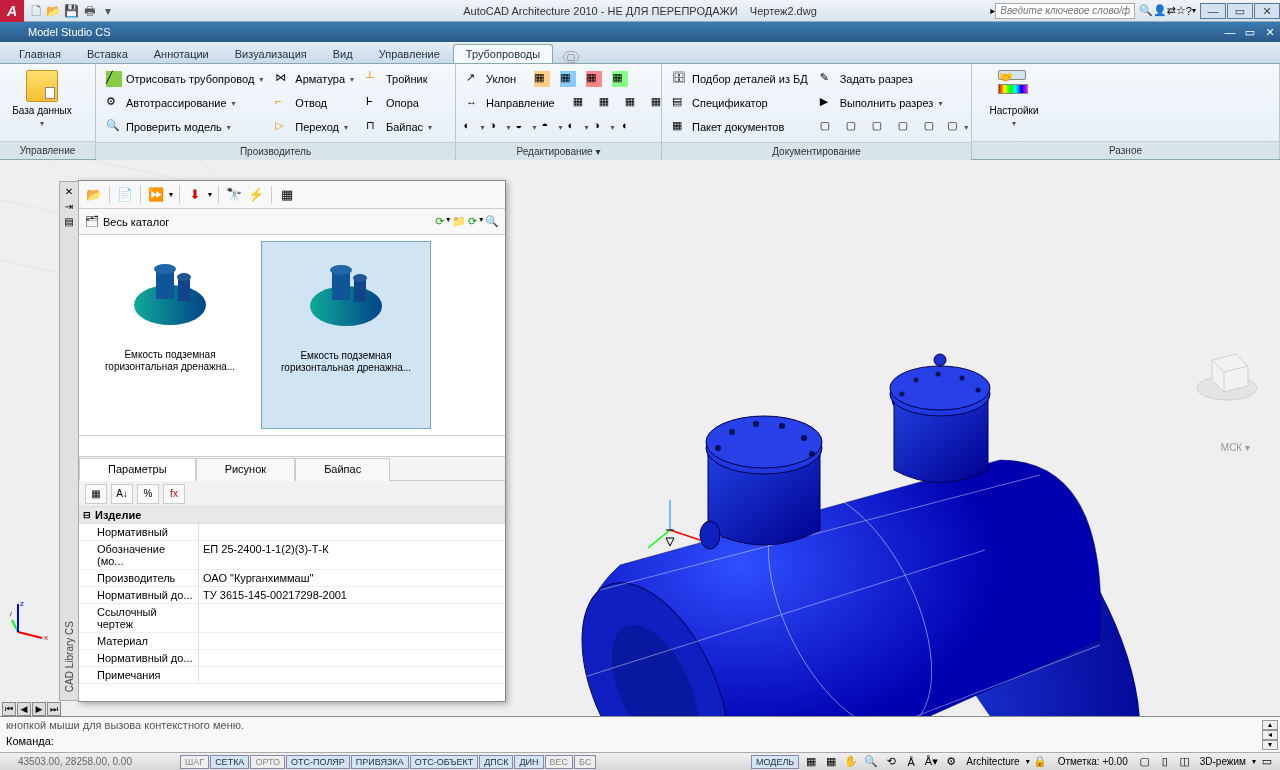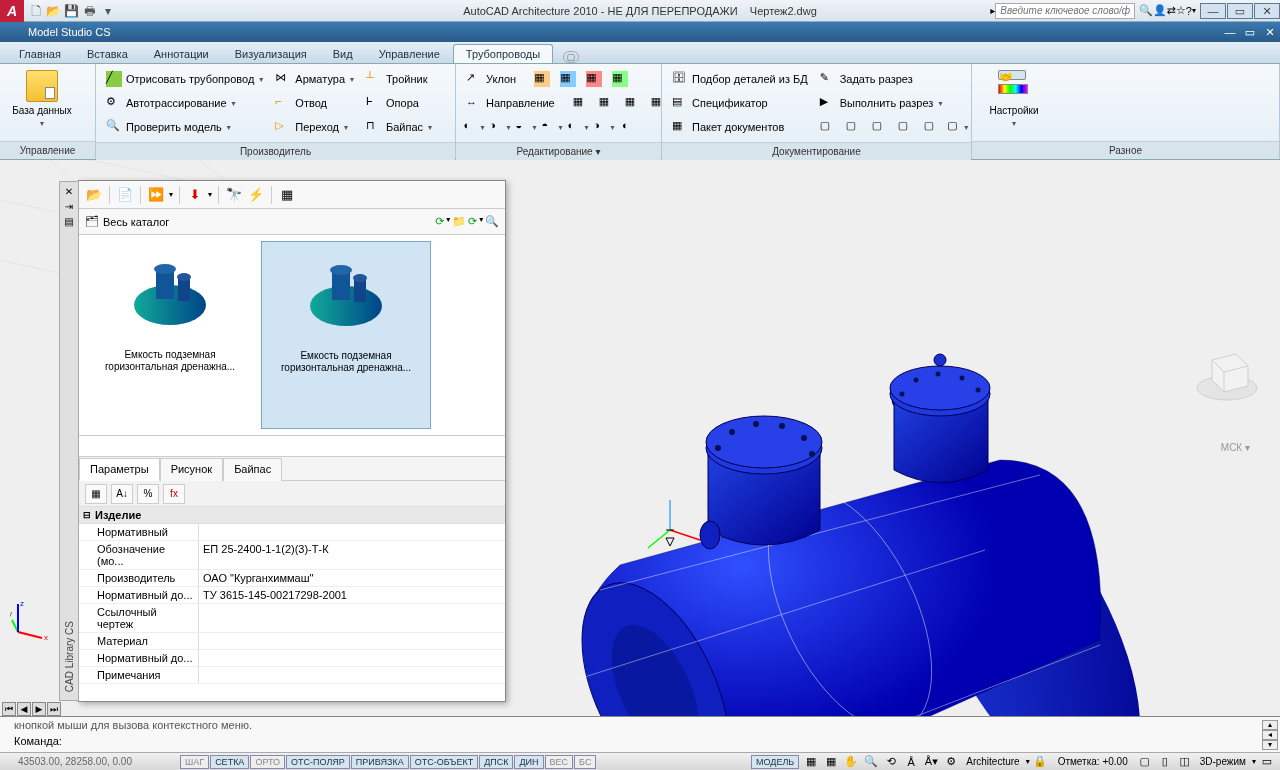--- a/index.html
+++ b/index.html
@@ -60,21 +60,21 @@
 .pal-tb2 .label { font-size: 11px; }
 .pal-tb2 .right { margin-left: auto; display: flex; gap: 2px; }
 .thumbs { height: 200px; overflow: auto; background: white; display: flex; flex-wrap: wrap; padding: 6px; gap: 6px; position: relative; }
 .thumb { width: 170px; display: flex; flex-direction: column; align-items: center; padding: 4px; cursor: pointer; }
 .thumb.sel { background: #d0e4f4; border: 1px solid #7ab; }
 .thumb .img { width: 130px; height: 100px; display: flex; align-items: center; justify-content: center; }
 .thumb .cap { font-size: 10px; text-align: center; line-height: 1.2; margin-top: 4px; }
 .pal-filter { height: 22px; border-top: 1px solid #ccc; border-bottom: 1px solid #ccc; }
 .pal-filter input { width: 100%; height: 100%; border: none; padding: 0 4px; font-size: 11px; }
 .pal-tabs { height: 24px; background: #f4f4f4; display: flex; border-bottom: 1px solid #ccc; }
-.pal-tabs .ptab { padding: 4px 10px; font-size: 11px; border: 1px solid #ccc; border-bottom: none; background: #f8f8f8; cursor: pointer; position: relative; top: 1px; }
+.pal-tabs .ptab { padding: 4px 28px; font-size: 11px; border: 1px solid #ccc; border-bottom: none; background: #f8f8f8; cursor: pointer; position: relative; top: 1px; }
 .pal-tabs .ptab.active { background: white; border-bottom: 1px solid white; }
 .pal-sort { height: 26px; display: flex; align-items: center; padding: 0 6px; gap: 4px; border-bottom: 1px solid #ddd; }
 .pal-sort .sbtn { width: 22px; height: 20px; border: 1px solid #ccc; display: flex; align-items: center; justify-content: center; font-size: 10px; cursor: pointer; background: #fafafa; }
 .props { flex: 1; overflow: auto; background: white; font-size: 11px; }
 .props .hdr { display: flex; align-items: center; padding: 2px 4px; background: #e8e8e8; font-weight: bold; border-bottom: 1px solid #ddd; }
 .props .hdr .tg { width: 12px; font-size: 9px; }
 .props .row { display: flex; border-bottom: 1px solid #eee; }
 .props .row .k { width: 120px; padding: 2px 4px 2px 18px; border-right: 1px solid #ddd; }
 .props .row .v { flex: 1; padding: 2px 4px; }
 
@@ -89,21 +89,21 @@
 
 
 .viewcube { position: absolute; right: 18px; top: 180px; width: 70px; height: 70px; opacity: .6; }
 .viewcube-label { position: absolute; right: 30px; top: 282px; font-size: 10px; color: #999; }
 
 
 .dwgtabs { position: absolute; left: 2px; bottom: 54px; display: flex; gap: 1px; z-index: 2; }
 .dwgtabs span { width: 14px; height: 14px; border: 1px solid #888; background: #ddd; font-size: 9px; text-align: center; line-height: 12px; cursor: pointer; }
 
 
-.cmdline { position: absolute; bottom: 18px; left: 0; right: 0; height: 36px; background: #f8f8f8; border-top: 1px solid #888; font-family: 'Courier New', monospace; font-size: 11px; padding: 2px 14px; }
+.cmdline { position: absolute; bottom: 18px; left: 0; right: 0; height: 36px; background: #f8f8f8; border-top: 1px solid #888; font-family: 'Courier New', monospace; font-size: 11px; padding: 2px 6px; }
 .cmdline .l1 { color: #555; height: 16px; overflow: hidden; }
 .cmdline .l2 { color: #000; }
 .cmdarrows { position: absolute; right: 2px; bottom: 20px; display: flex; flex-direction: column; }
 .cmdarrows span { width: 16px; height: 10px; border: 1px solid #999; text-align: center; font-size: 8px; line-height: 8px; background: #eee; cursor: pointer; }
 
 
 .statusbar { position: absolute; bottom: 0; left: 0; right: 0; height: 18px; background: linear-gradient(to bottom, #f0f0f0, #d8d8d8); display: flex; align-items: center; font-size: 10px; border-top: 1px solid #aaa; }
 .statusbar .coords { padding: 0 18px; color: #666; width: 180px; }
 .statusbar .toggle { padding: 1px 4px; border: 1px solid #88a; background: #d4e4f0; color: #234; cursor: pointer; margin-right: 1px; font-size: 9px; }
 .statusbar .toggle.off { background: #eee; color: #888; }

